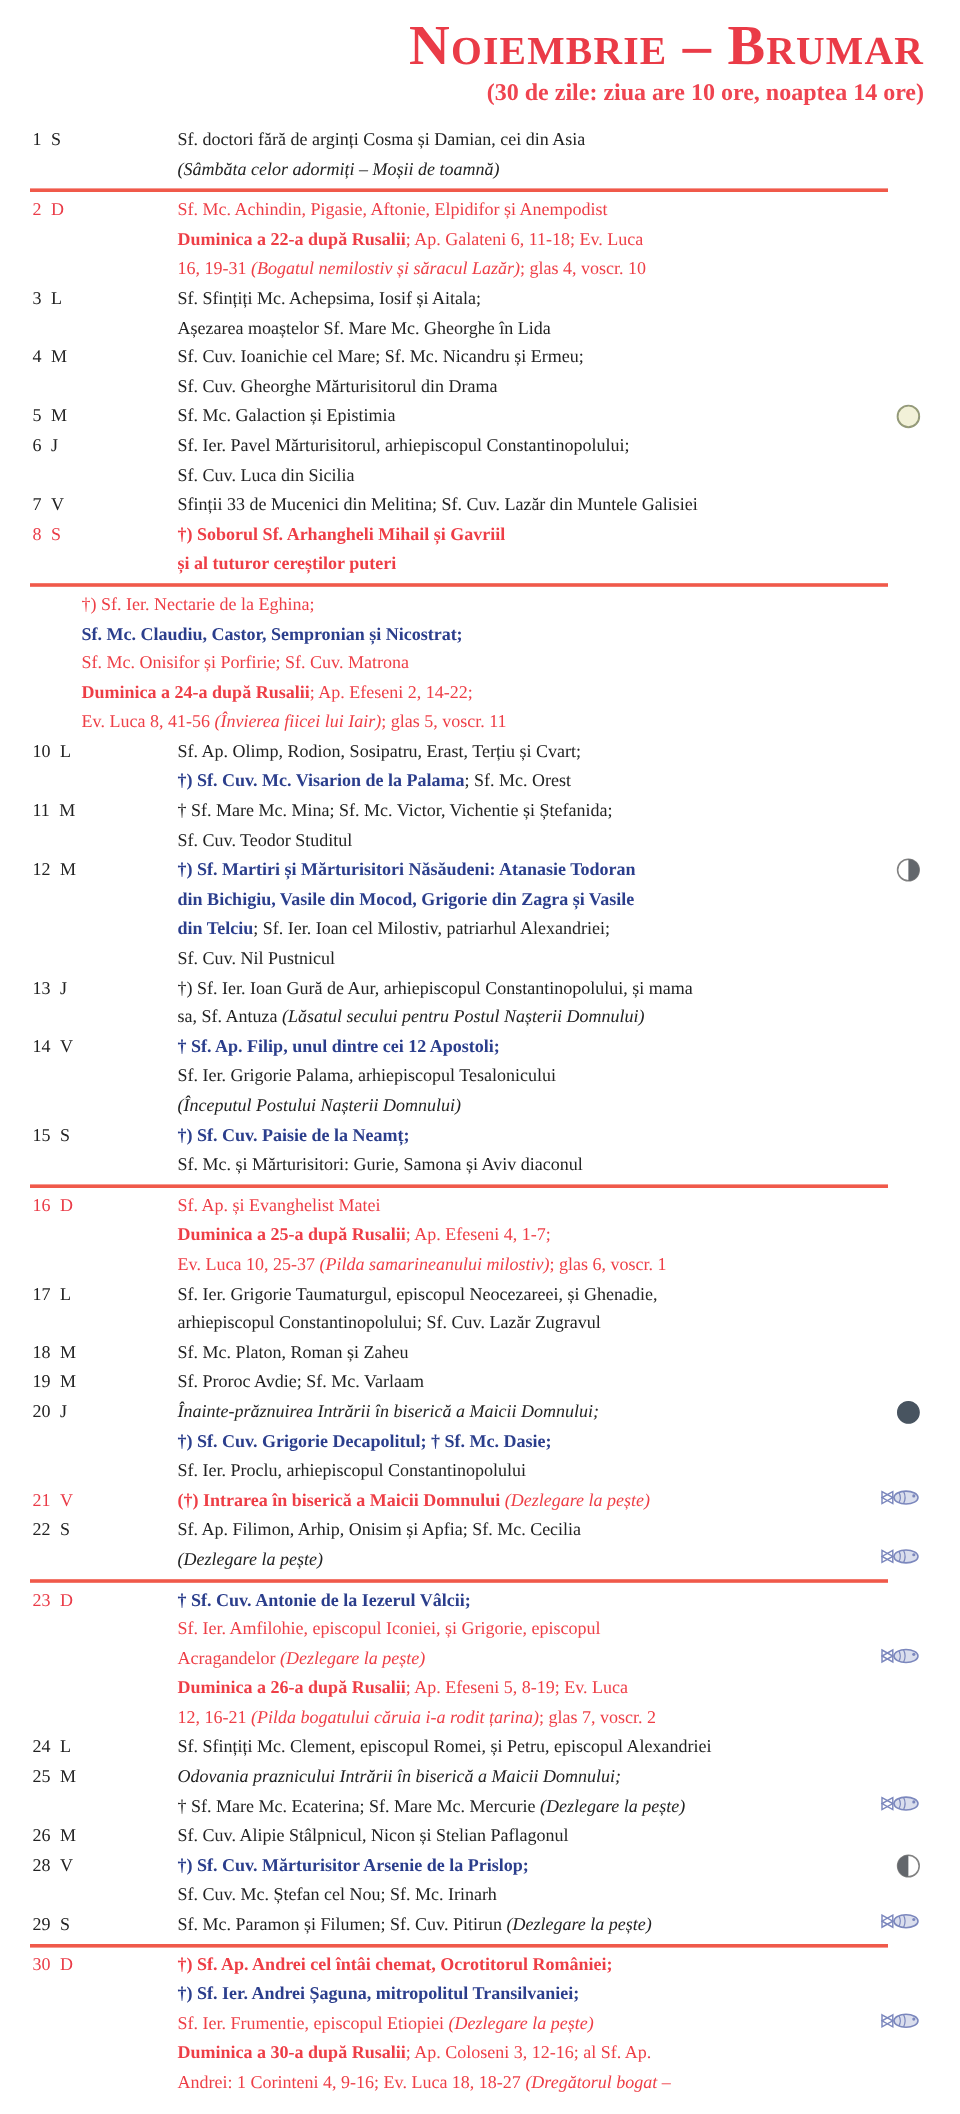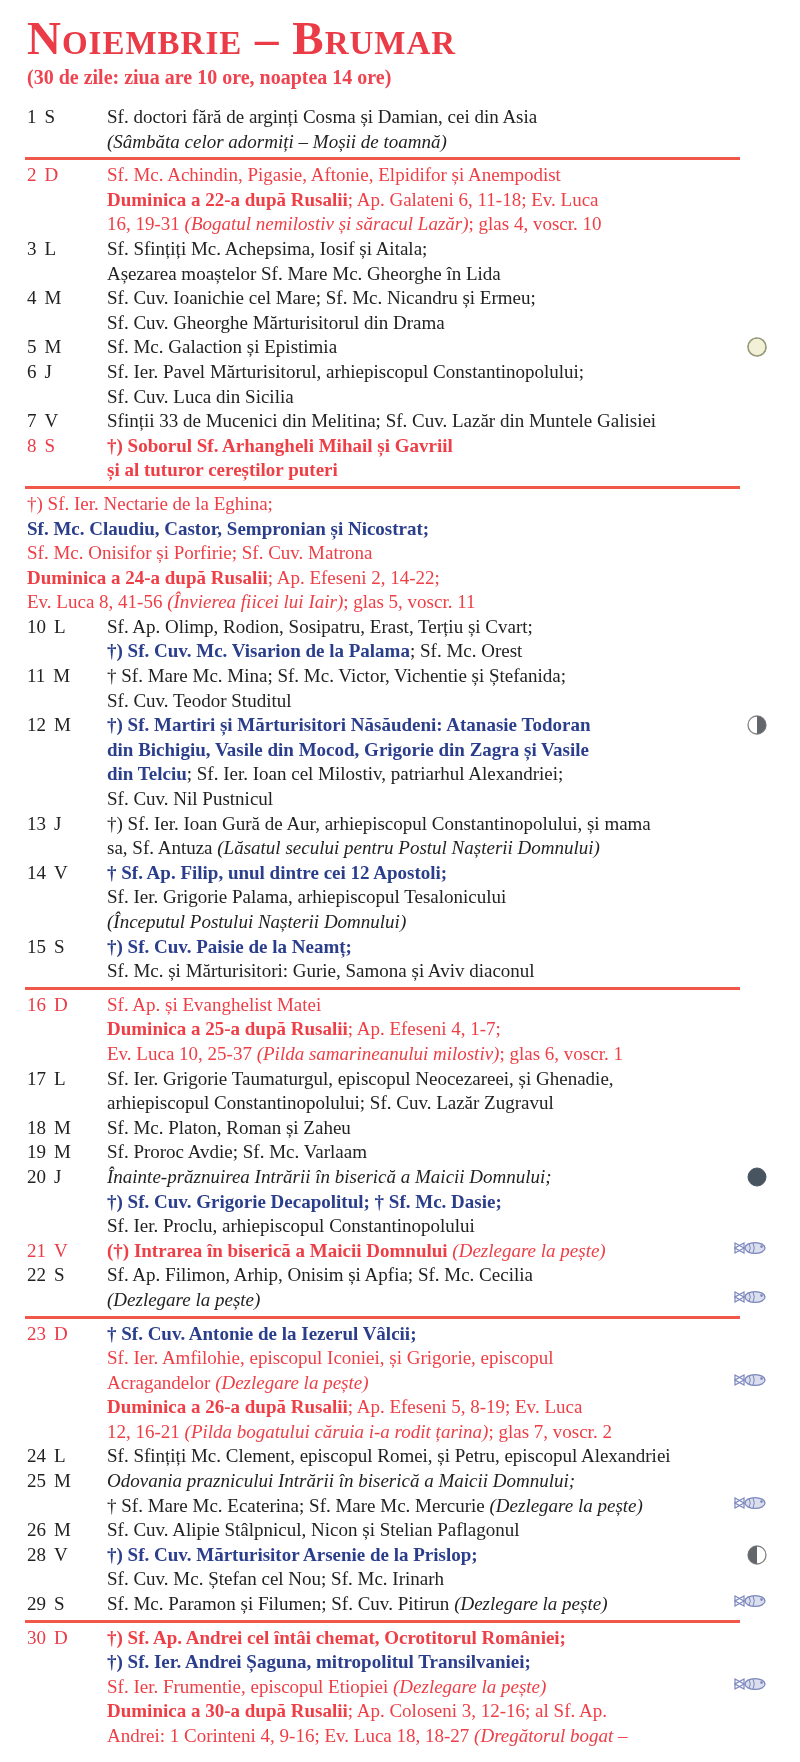--- a/index.html
+++ b/index.html
@@ -2,43 +2,43 @@
 <html lang="ro"><head>
 <meta charset="utf-8">
 <style>
   html,body{margin:0;padding:0;background:#ffffff;}
   body{
     width:800px;height:1762px;overflow:hidden;
     font-family:"Liberation Serif","DejaVu Serif",serif;
     color:#222222;
   }
   .page{padding:6px 30px 0 27px;}
-  header{text-align:left;}
+  header{text-align:right;}
   .title{
     font-variant:small-caps;
     font-weight:bold;
     font-size:47px;
     line-height:52px;
     letter-spacing:1px;
     color:#ea3b47;
     margin:6px 0 0 0;
   }
   .subtitle{
     color:#ef4450;
     font-weight:bold;
     font-size:20px;
     line-height:25px;
     margin-top:1px;
   }
   main{margin-top:15px;}
-  .row{display:flex;font-size:19px;line-height:24.6px;}
+  .row{display:flex;font-size:15px;line-height:24.6px;}
   .daycol{flex:0 0 80px;white-space:nowrap;color:#222222;}
   .red-day .daycol{color:#ea3b47;}
   .daycol .dow{margin-left:8px;}
-  .content{flex:1 1 auto;min-width:0;}
+  .content{flex:1 1 auto;min-width:0;margin-left:41px;}
   .line{position:relative;white-space:nowrap;}
   .line .licon{position:absolute;right:2px;top:1px;line-height:0;}
   
   .s-b {color:#222222;}
   .s-bi{color:#222222;font-style:italic;}
   .s-r {color:#ee3e46;}
   .s-rb{color:#ee3e46;font-weight:bold;}
   .s-ri{color:#ee3e46;font-style:italic;}
   .s-nb{color:#2b3e8c;font-weight:bold;text-align:center;}
   .rule{

